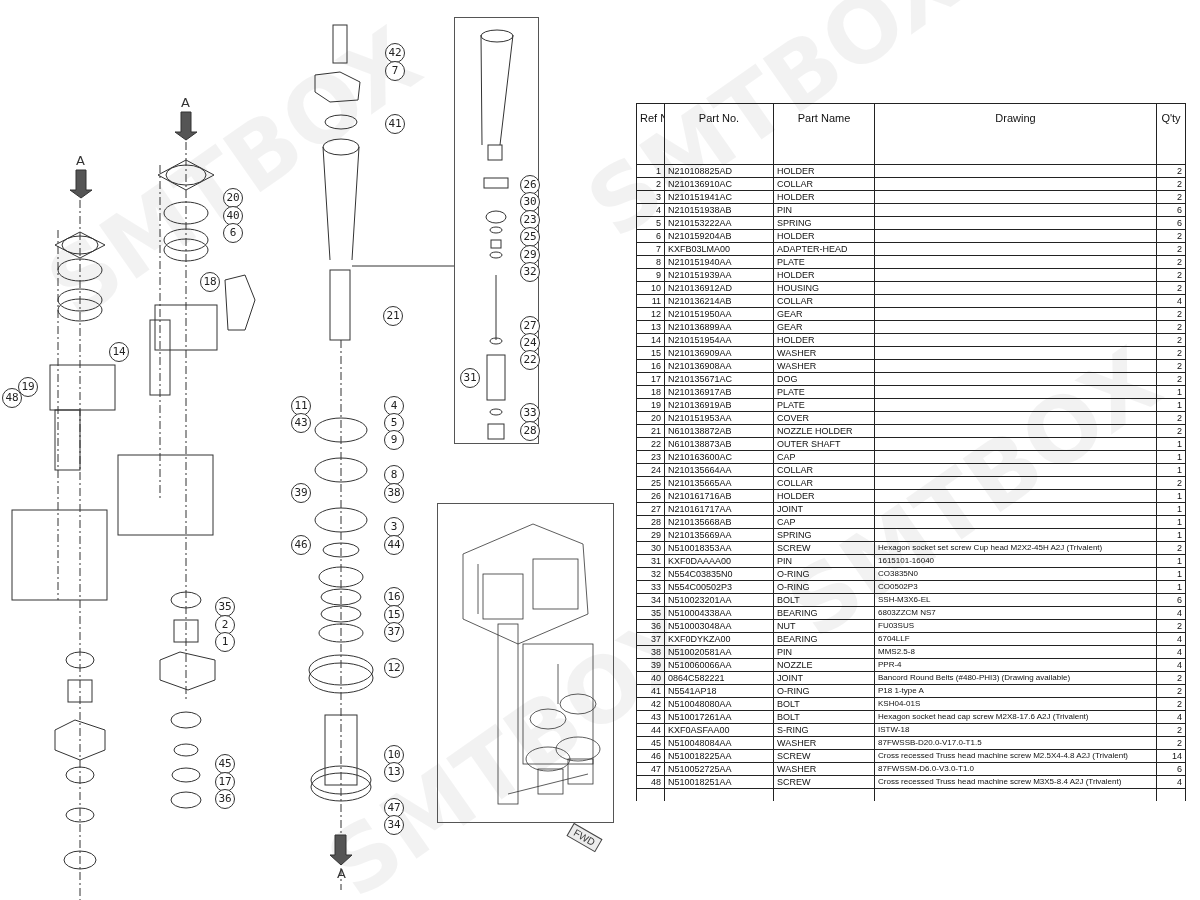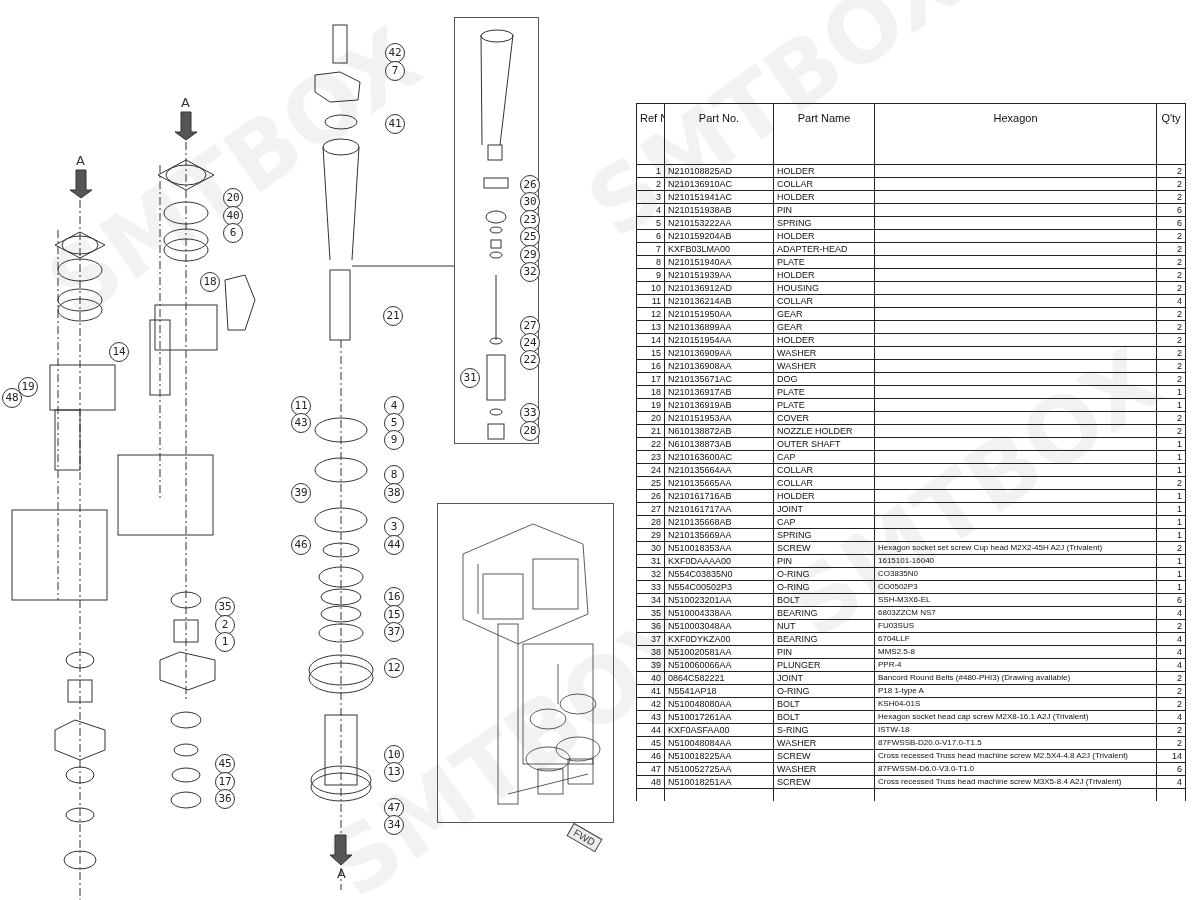--- a/index.html
+++ b/index.html
@@ -196,21 +196,21 @@
     <col style="width:109px">
     <col style="width:101px">
     <col style="width:282px">
     <col style="width:29px">
   </colgroup>
   <thead>
     <tr>
       <th>Ref No.</th>
       <th>Part No.</th>
       <th>Part Name</th>
-      <th>Hexagon</th>
+      <th>Drawing</th>
       <th>Q'ty</th>
     </tr>
   </thead>
   <tbody id="parts-body">
       <tr>
         <td class="ref">1</td>
         <td>N210108825AD</td>
         <td>HOLDER</td>
         <td class="rem"></td>
         <td class="qty">2</td>
@@ -470,21 +470,21 @@
       <tr>
         <td class="ref">38</td>
         <td>N510020581AA</td>
         <td>PIN</td>
         <td class="rem">MMS2.5-8</td>
         <td class="qty">4</td>
       </tr>
       <tr>
         <td class="ref">39</td>
         <td>N510060066AA</td>
-        <td>PLUNGER</td>
+        <td>NOZZLE</td>
         <td class="rem">PPR-4</td>
         <td class="qty">4</td>
       </tr>
       <tr>
         <td class="ref">40</td>
         <td>0864C582221</td>
         <td>JOINT</td>
         <td class="rem">Bancord Round Belts (#480-PHI3) (Drawing available)</td>
         <td class="qty">2</td>
       </tr>
@@ -499,21 +499,21 @@
         <td class="ref">42</td>
         <td>N510048080AA</td>
         <td>BOLT</td>
         <td class="rem">KSH04-01S</td>
         <td class="qty">2</td>
       </tr>
       <tr>
         <td class="ref">43</td>
         <td>N510017261AA</td>
         <td>BOLT</td>
-        <td class="rem">Hexagon socket head cap screw M2X8-16.1 A2J (Trivalent)</td>
+        <td class="rem">Hexagon socket head cap screw M2X8-17.6 A2J (Trivalent)</td>
         <td class="qty">4</td>
       </tr>
       <tr>
         <td class="ref">44</td>
         <td>KXF0ASFAA00</td>
         <td>S-RING</td>
         <td class="rem">ISTW-18</td>
         <td class="qty">2</td>
       </tr>
       <tr>

